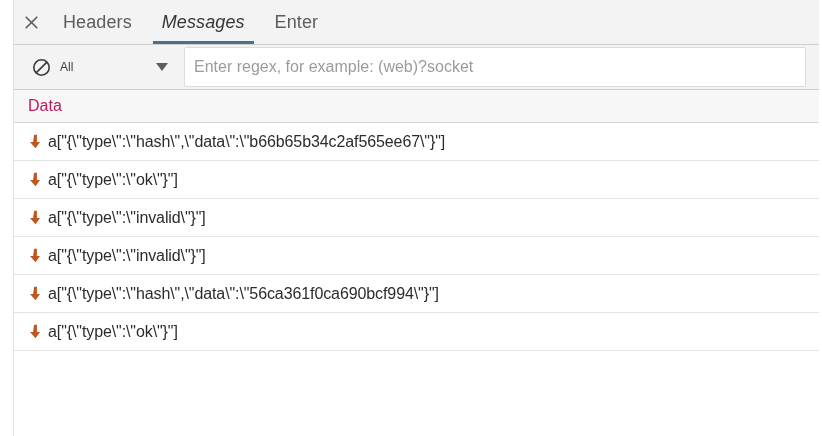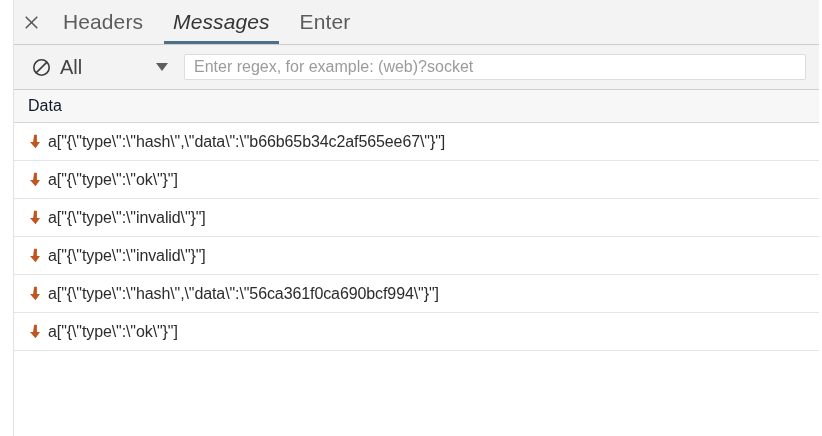--- a/index.html
+++ b/index.html
@@ -47,21 +47,21 @@
     color: #5a5a5a;
     flex: 0 0 auto;
   }
   .tab-close svg { display: block; }
   .tab {
     position: relative;
     height: 44px;
     display: flex;
     align-items: center;
     padding: 0 15px;
-    font-size: 21px;
+    font-size: 18px;
     color: #5c5c5c;
     cursor: pointer;
     white-space: nowrap;
     box-sizing: border-box;
     letter-spacing: 0.1px;
   }
   .tab.active {
     color: #353535;
     font-style: italic;
   }
@@ -98,35 +98,35 @@
   .clear-icon-wrap svg { display: block; }
   #type-select {
     display: flex;
     align-items: center;
     height: 30px;
     cursor: pointer;
     flex: 0 0 auto;
     margin-left: 2px;
   }
   #type-select .sel-label {
-    font-size: 20px;
+    font-size: 12px;
     color: #434343;
     min-width: 96px;
   }
   #type-select .caret {
     width: 0;
     height: 0;
     border-left: 6px solid transparent;
     border-right: 6px solid transparent;
     border-top: 8px solid #5d5d5d;
     margin-right: 4px;
   }
   #regex-input {
     flex: 1 1 auto;
-    height: 26px;
+    height: 40px;
     margin-left: 12px;
     margin-right: 13px;
     background: #ffffff;
     border: 1px solid #dcdcdc;
     border-radius: 2px;
     font-family: "Liberation Sans", sans-serif;
     font-size: 16px;
     color: #333333;
     padding: 0 9px;
     box-sizing: border-box;
@@ -141,21 +141,21 @@
   #column-header {
     height: 33px;
     background: #f7f7f7;
     border-bottom: 1px solid #d6d6d6;
     display: flex;
     align-items: center;
     box-sizing: border-box;
   }
   #column-header .col {
     font-size: 16px;
-    color: #0f172a;
+    color: #be185d;
     padding-left: 14px;
   }
 
   
   #message-list {
     position: relative;
     background: #ffffff;
   }
   .msg-row {
     height: 38px;

